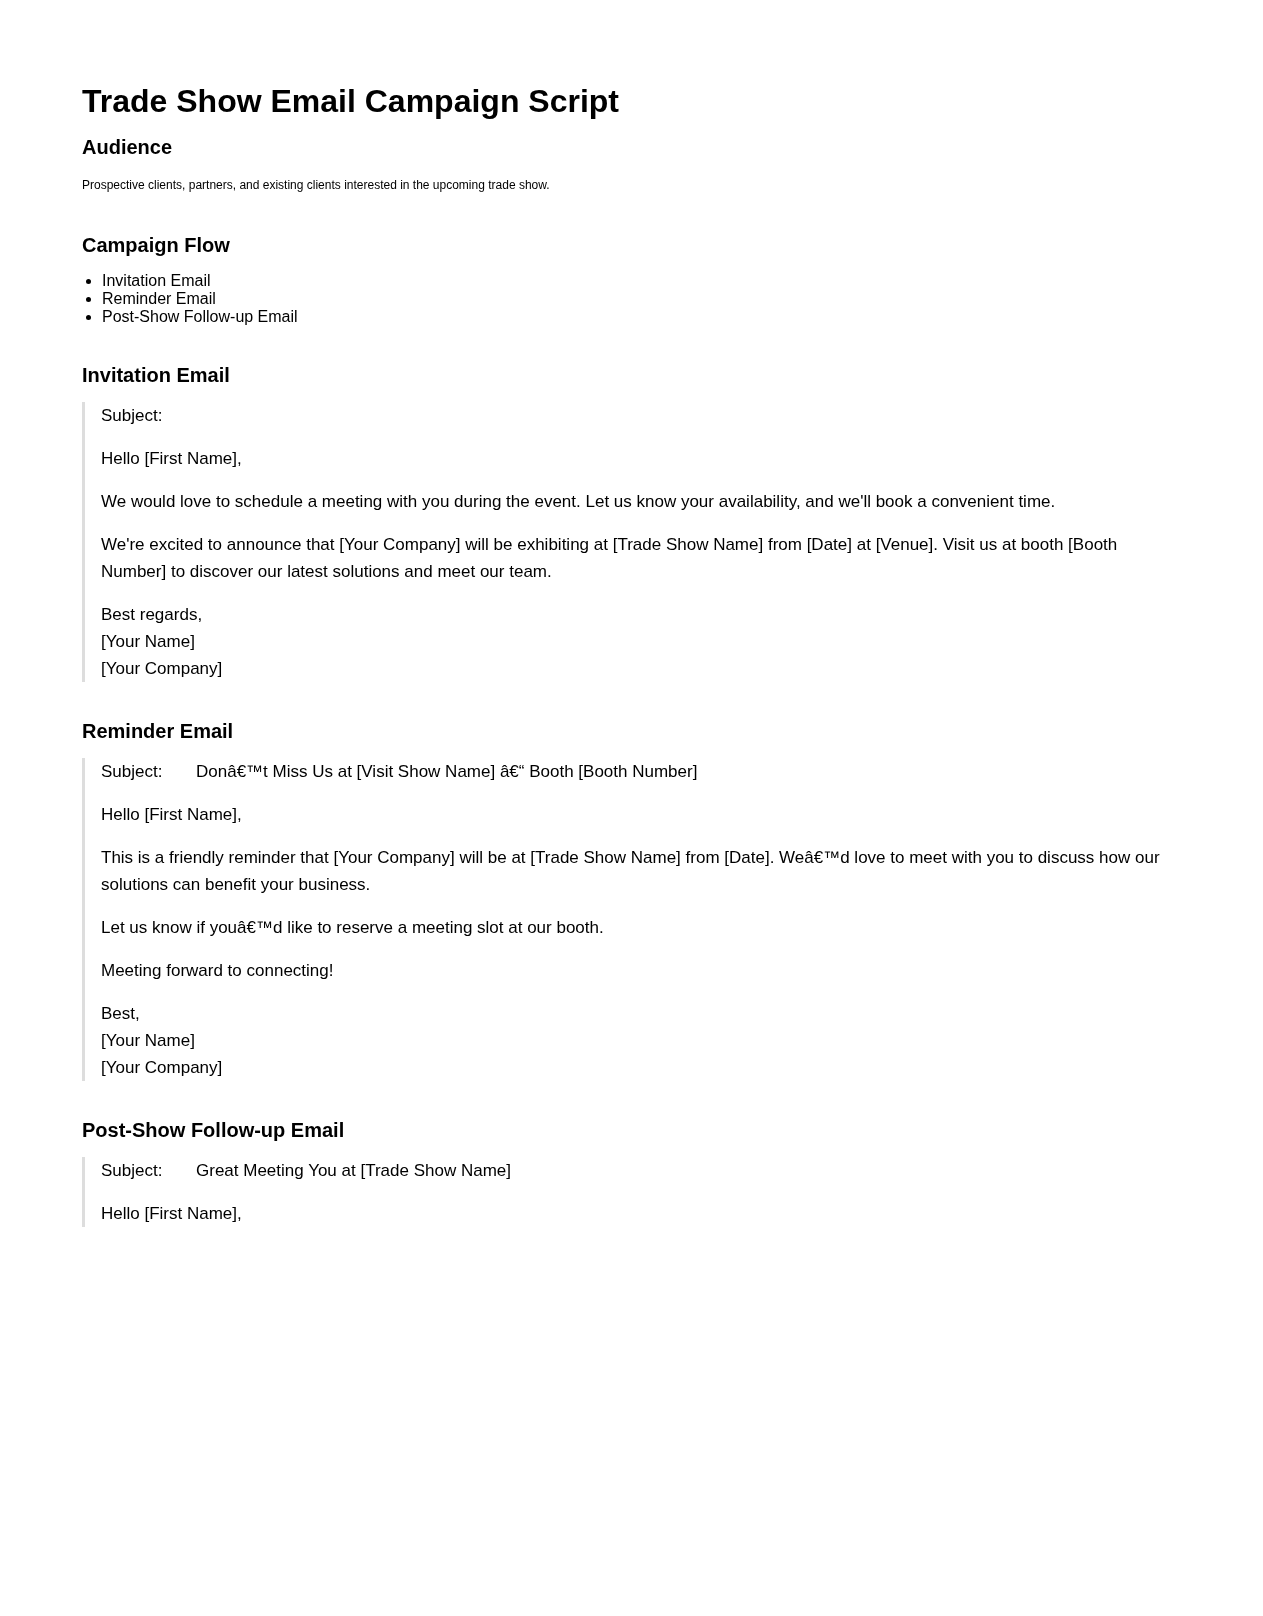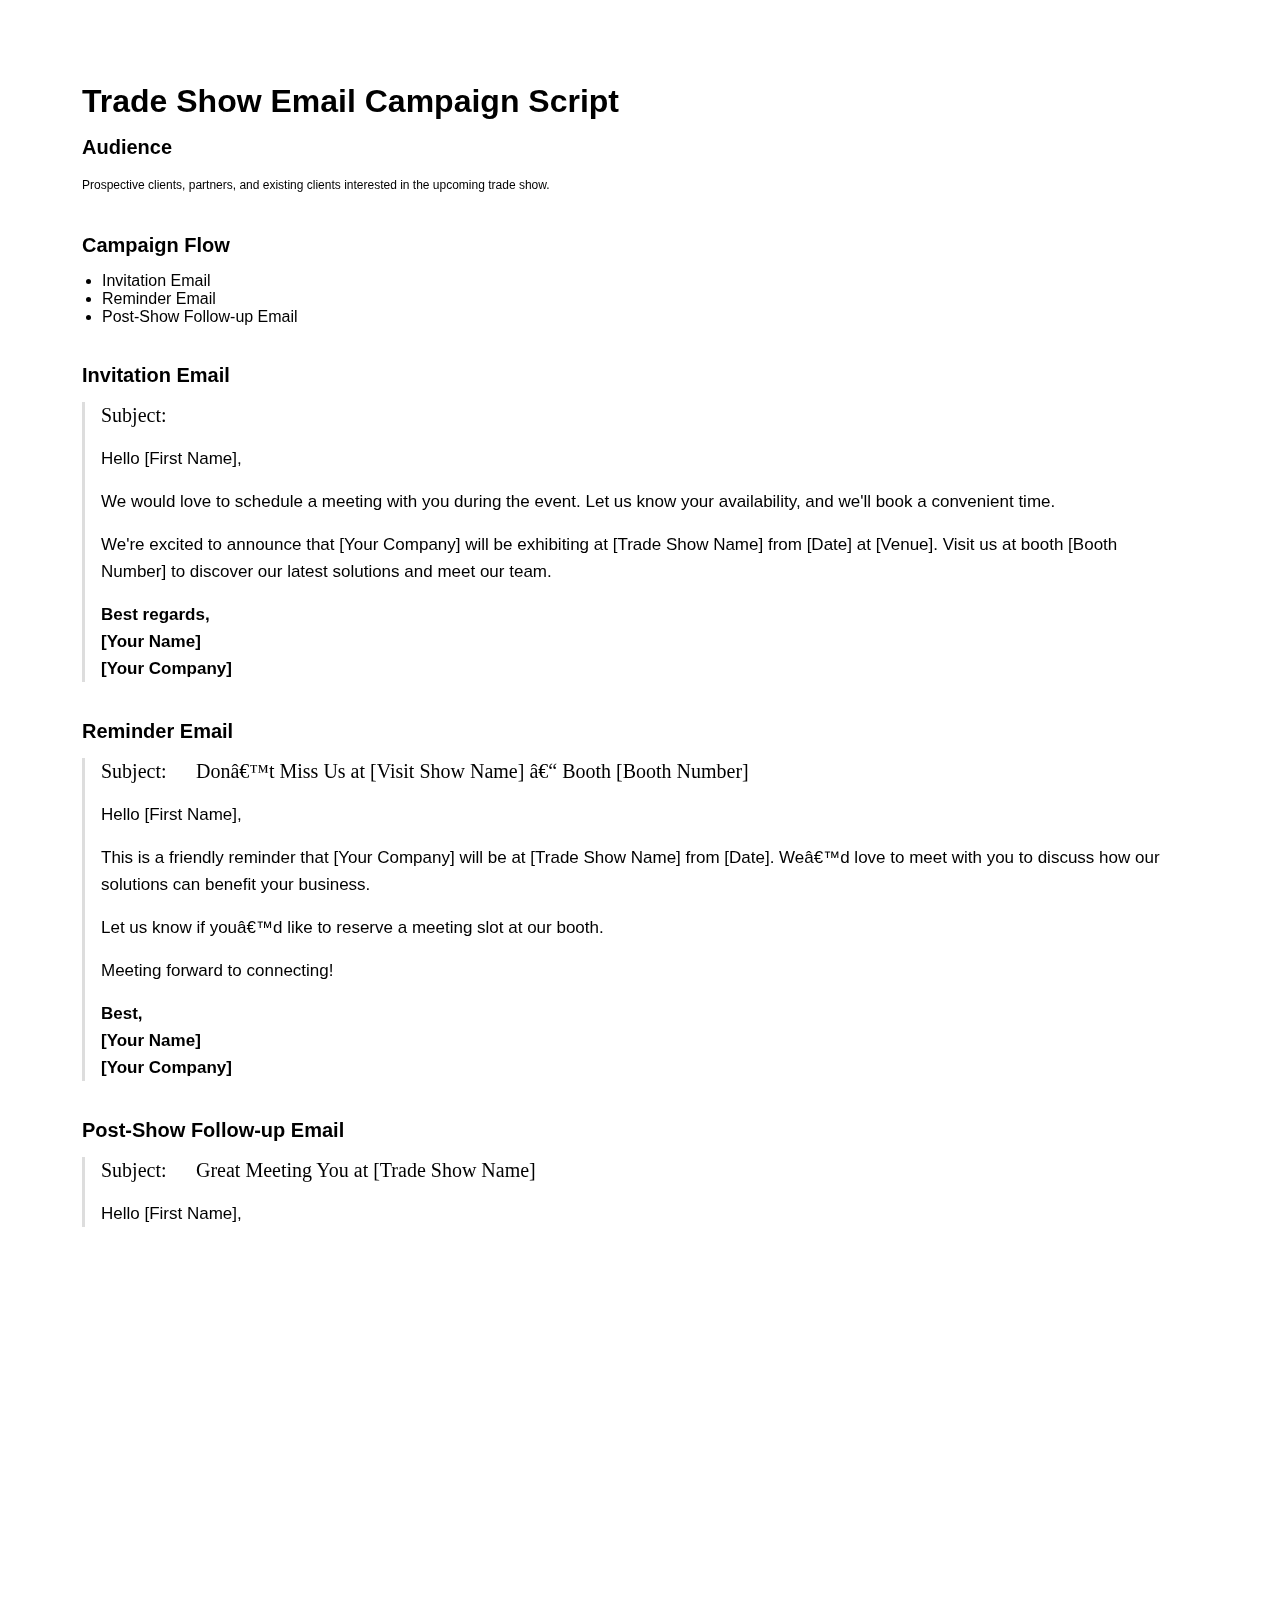--- a/index.html
+++ b/index.html
@@ -50,27 +50,26 @@
       margin: 0;
     }
     .email p {
       font-size: 17px;
       line-height: 27px;
       margin: 0 0 16px 0;
     }
     .email p:last-child { margin-bottom: 0; }
     .subject-row {
       display: flex;
-      font-size: 20px;
+      font-size: 17px;
       line-height: 27px;
       margin: 0 0 16px 0;
-      font-family: Liberation Serif, serif;
     }
     .subject-label { width: 95px; flex: none; }
-    .sig span { display: block; font-weight: bold; }
+    .sig span { display: block; }
   </style>
 </head>
 <body>
 
 <div class="page">
   <h1>Trade Show Email Campaign Script</h1>
 
   <div class="section">
     <h2>Audience</h2>
     <p class="audience-text">Prospective clients, partners, and existing clients interested in the upcoming trade show.</p>

